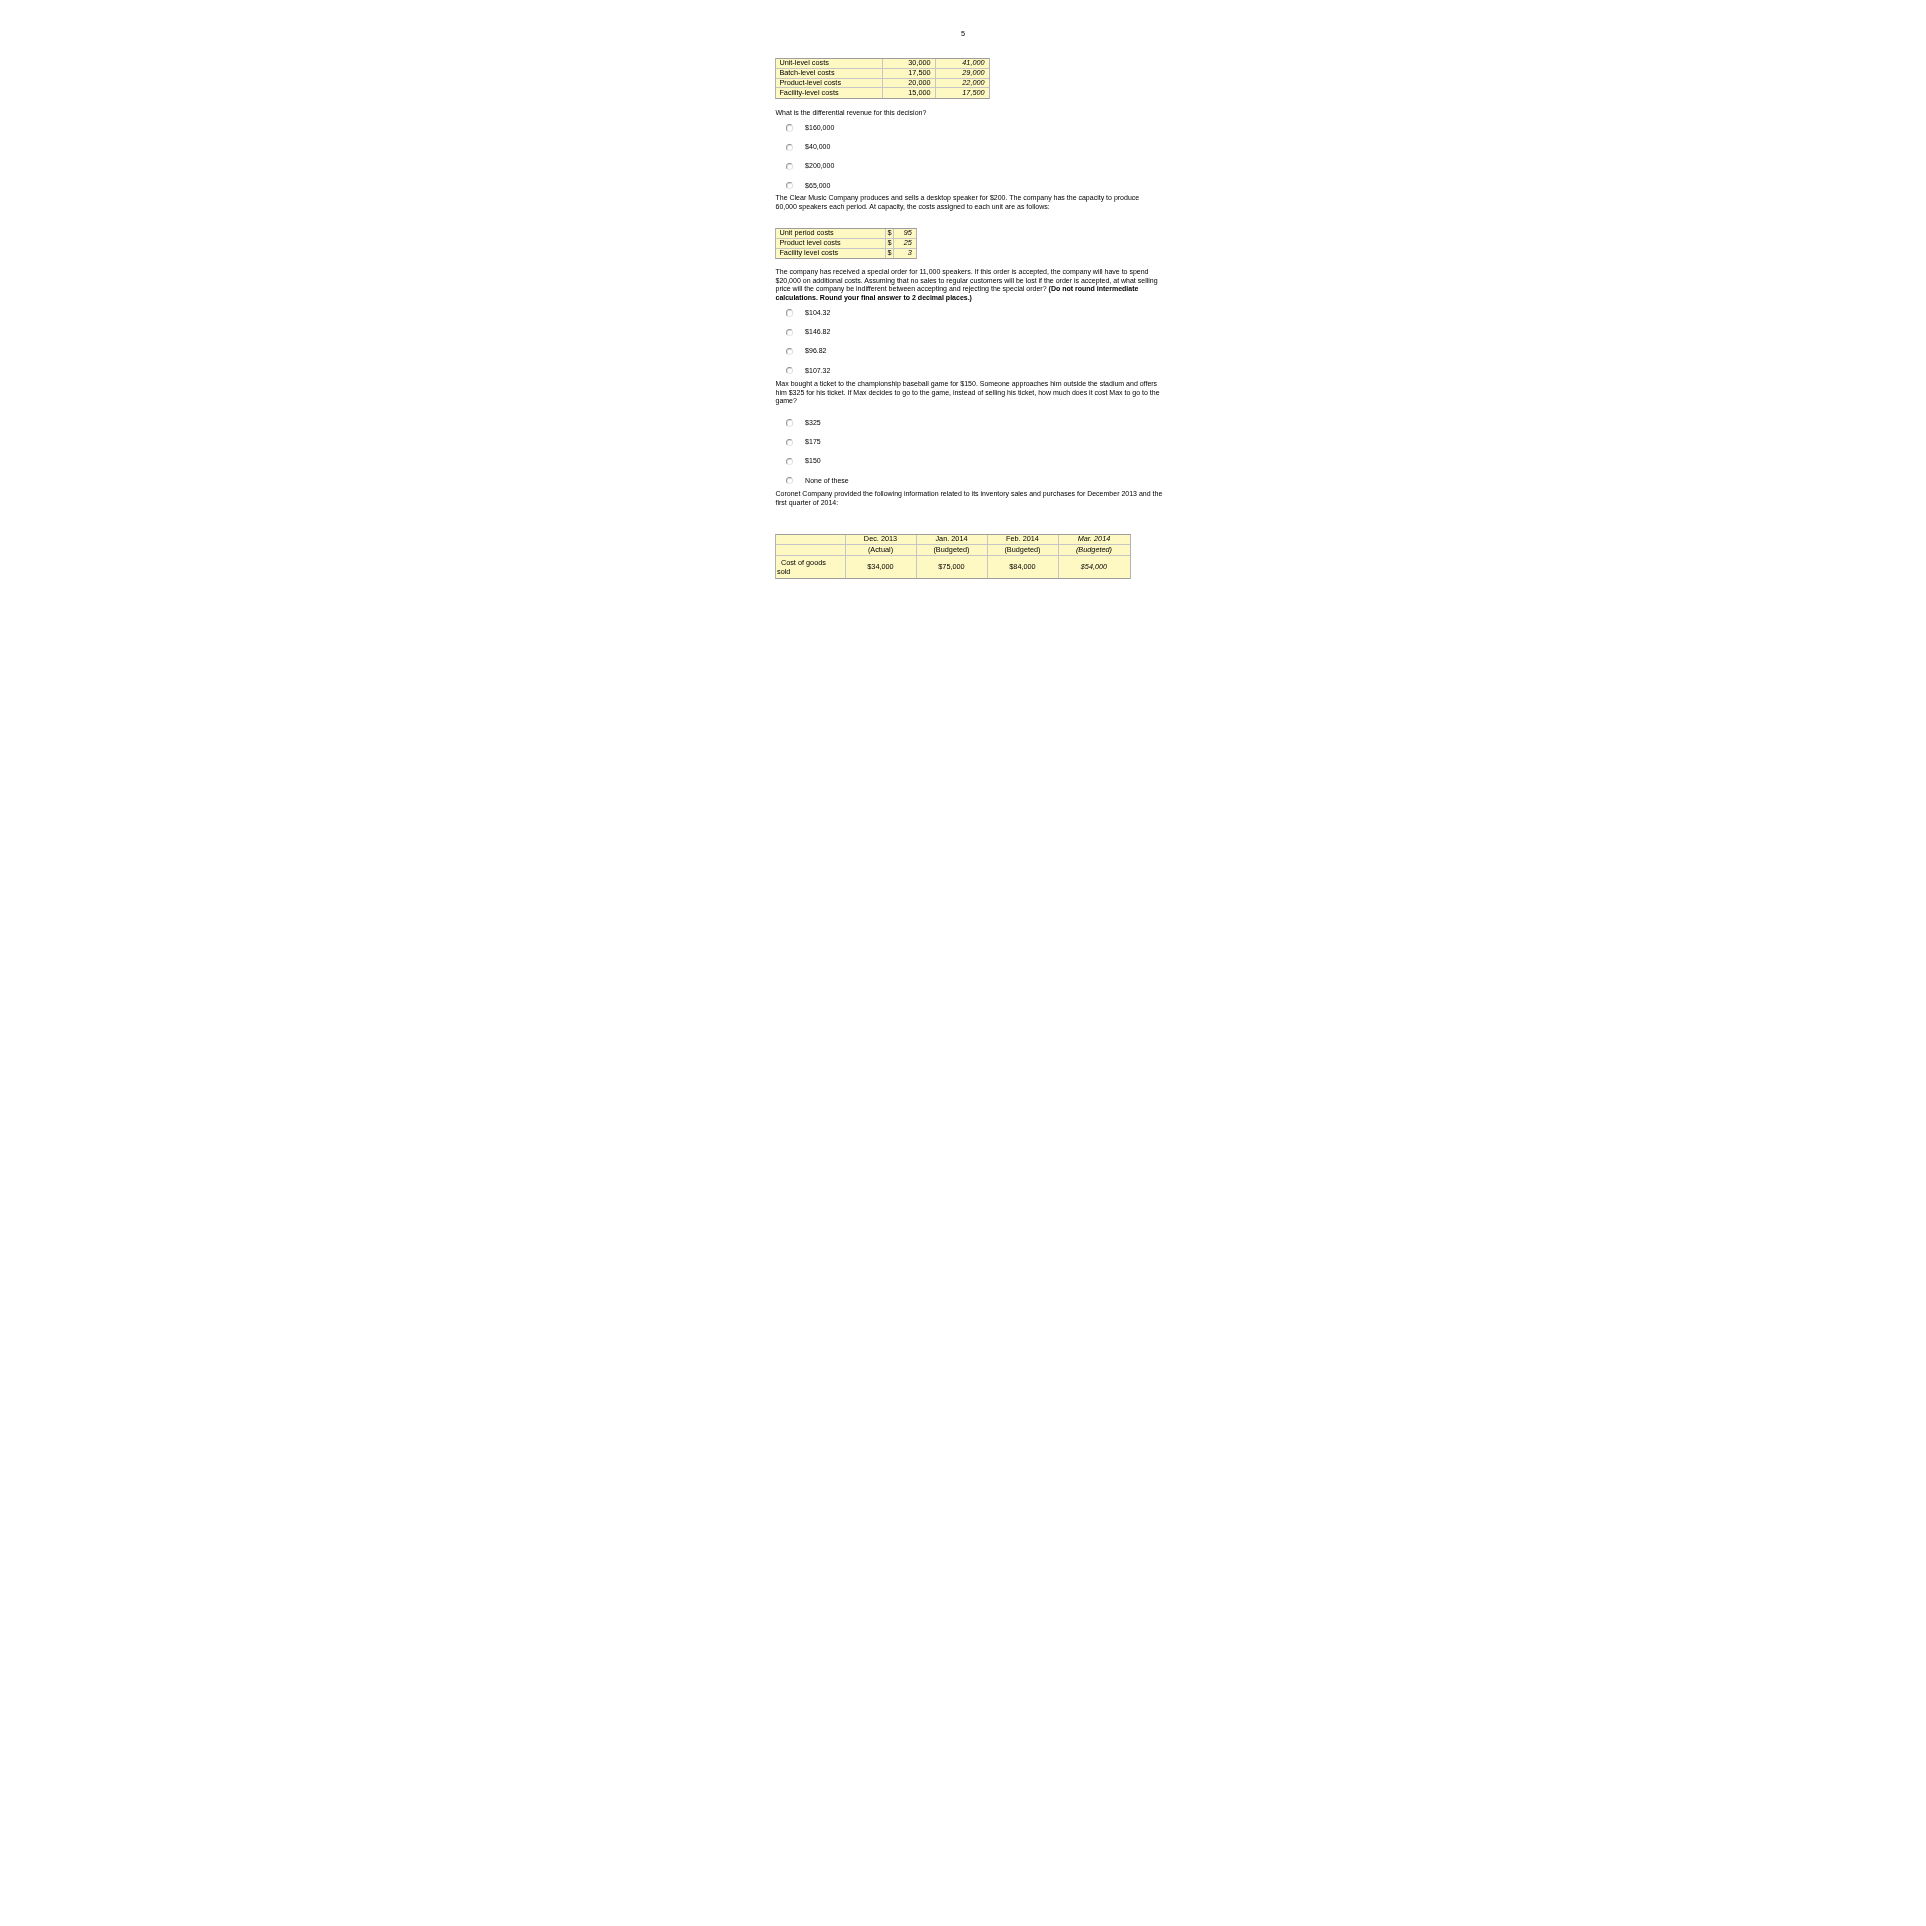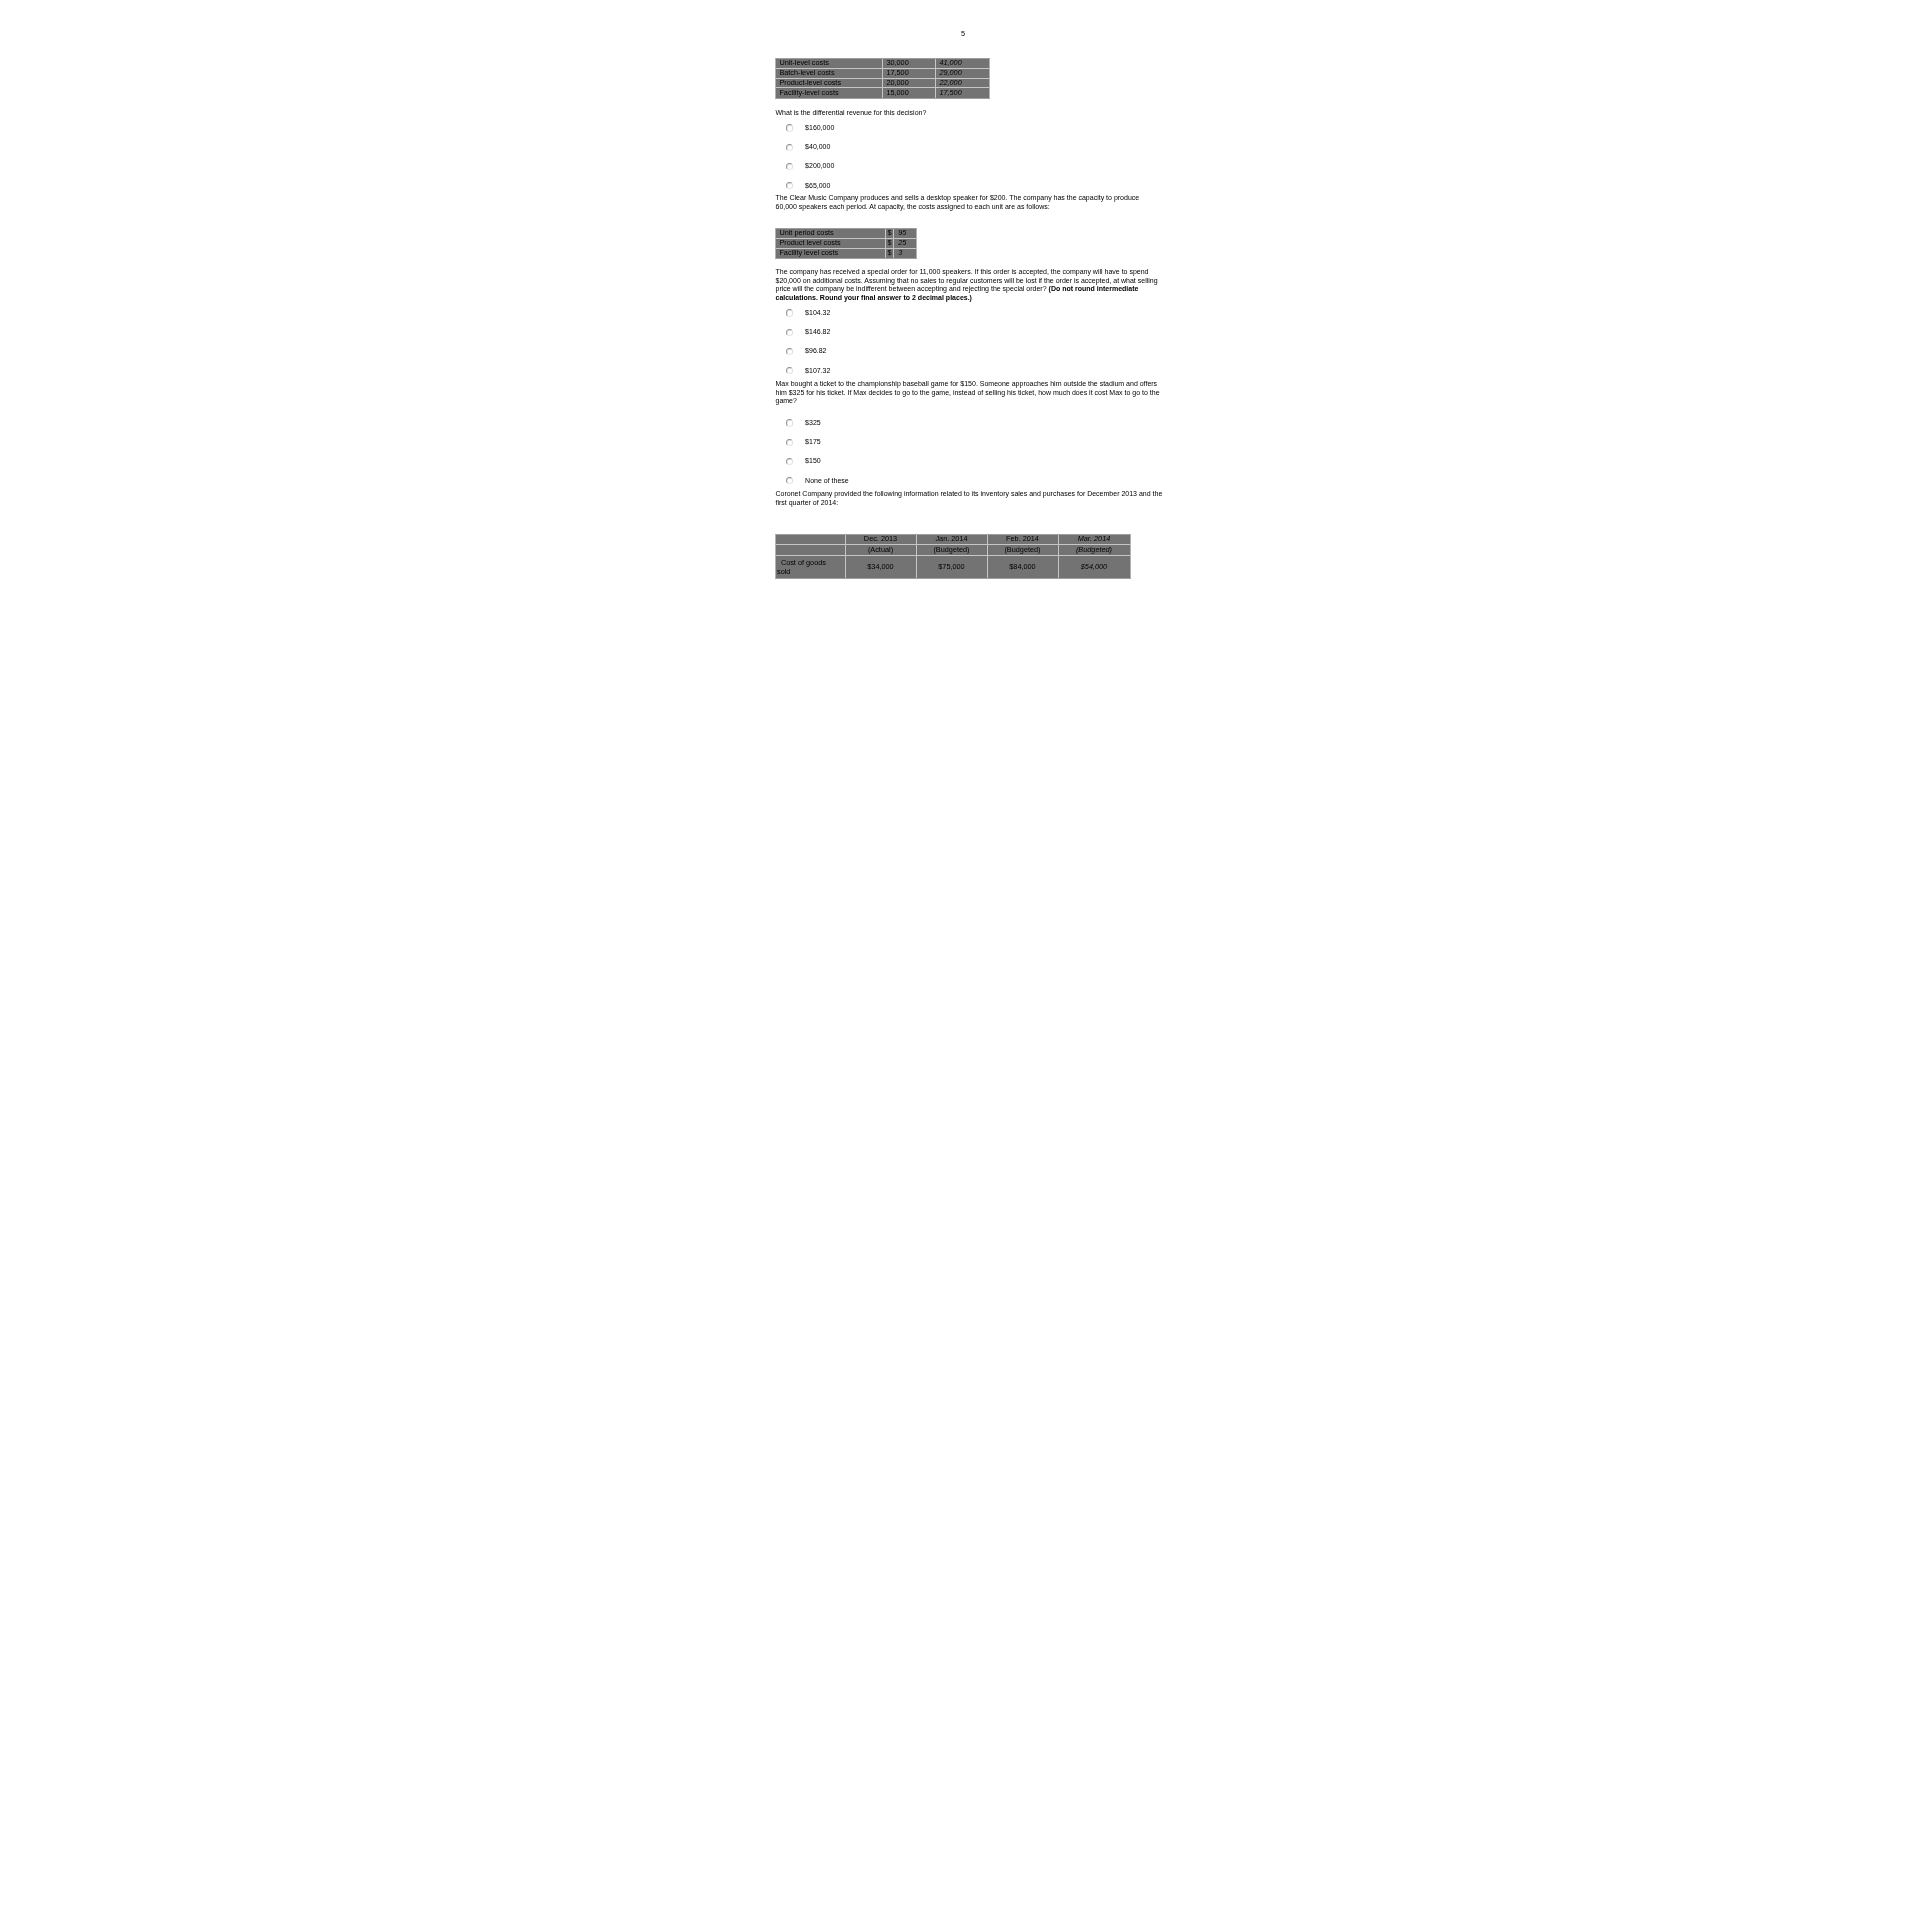--- a/index.html
+++ b/index.html
@@ -13,27 +13,27 @@
     text-align:center; font-size:7.3px; line-height:8.5px;
   }
   
   .xtable {
     position:absolute; border-collapse:separate; border-spacing:0;
     border-top:1.2px solid #9e9e9e; border-bottom:1.2px solid #9e9e9e;
     border-left:0.8px solid #b3b3b3; border-right:0.8px solid #b3b3b3;
     background:#fff;
   }
   .xtable td {
-    background:#737373; border-bottom:0.8px solid #c6c6c6; border-right:0.8px solid #c6c6c6;
+    background:#fef9c3; border-bottom:0.8px solid #c6c6c6; border-right:0.8px solid #c6c6c6;
     font-size:7.3px; line-height:8px; padding:0.4px 3.9px; vertical-align:middle;
   }
   .xtable tr:last-child > td { border-bottom:0; }
   .xtable td:last-child { border-right:0;font-style:italic; }
   .t-label { text-align:left; }
-  .t-num   { }
+  .t-num   { text-align:right; }
   #table1 { left:57px; top:58px; }
   #table1 td { height:9.2px; }
   #table2 { left:57px; top:228px; }
   #table2 td { height:9.2px; }
   #table2 .t-cur { padding:0.4px 0.8px 0.4px 1.9px; text-align:left; }
   #table2 .t-num { padding-right:4.6px; }
   #table3 { left:57px; top:534px; }
   #table3 td { text-align:center; }
   #table3 .r1 td { height:9.6px; }
   #table3 .r2 td { height:11.6px; }

